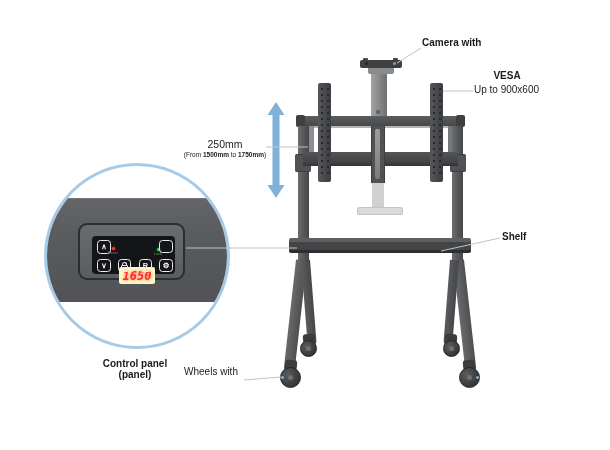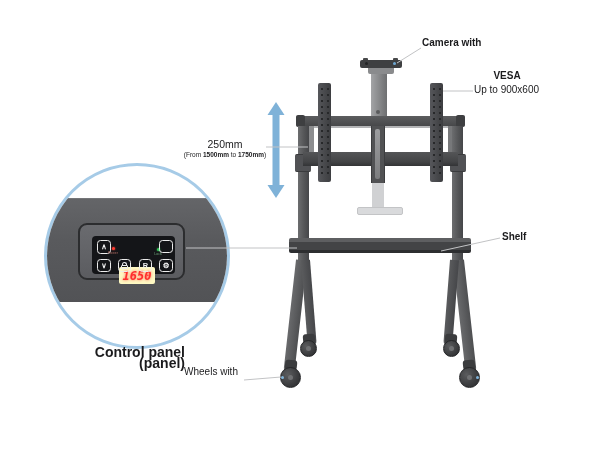--- a/index.html
+++ b/index.html
@@ -77,21 +77,21 @@
   .bold{font-weight:bold;}
   .lbl-camera{left:422px;top:37px;font-size:10px;}
   .lbl-vesa{left:478px;top:70px;width:58px;text-align:center;font-size:10px;}
   .lbl-vesa-sub{left:474px;top:84px;font-size:10px;font-weight:normal;}
   .height-block{left:150px;top:138px;width:150px;text-align:center;z-index:7;}
   .height-title{font-size:10px;font-weight:bold;line-height:12px;}
   .height-value{font-size:10.5px;line-height:13px;}
   .height-range{font-size:6.5px;line-height:8px;}
   .height-range b{font-weight:bold;}
   .lbl-shelf{left:502px;top:231px;font-size:10px;}
-  .cp-block{left:85px;top:347px;width:100px;text-align:right;font-size:14px;font-weight:bold;line-height:11px;z-index:7;}
+  .cp-block{left:85px;top:358px;width:100px;text-align:center;font-size:10px;font-weight:bold;line-height:11px;z-index:7;}
   .wheels-block{left:156px;top:366px;width:110px;text-align:center;font-size:10px;font-weight:normal;line-height:11px;z-index:7;}
 
   svg.overlay{position:absolute;left:0;top:0;z-index:6;}
   svg.arrowlayer{position:absolute;left:0;top:0;z-index:4;}
 </style>
 </head>
 <body>
 
 <div class="canvas">
 

